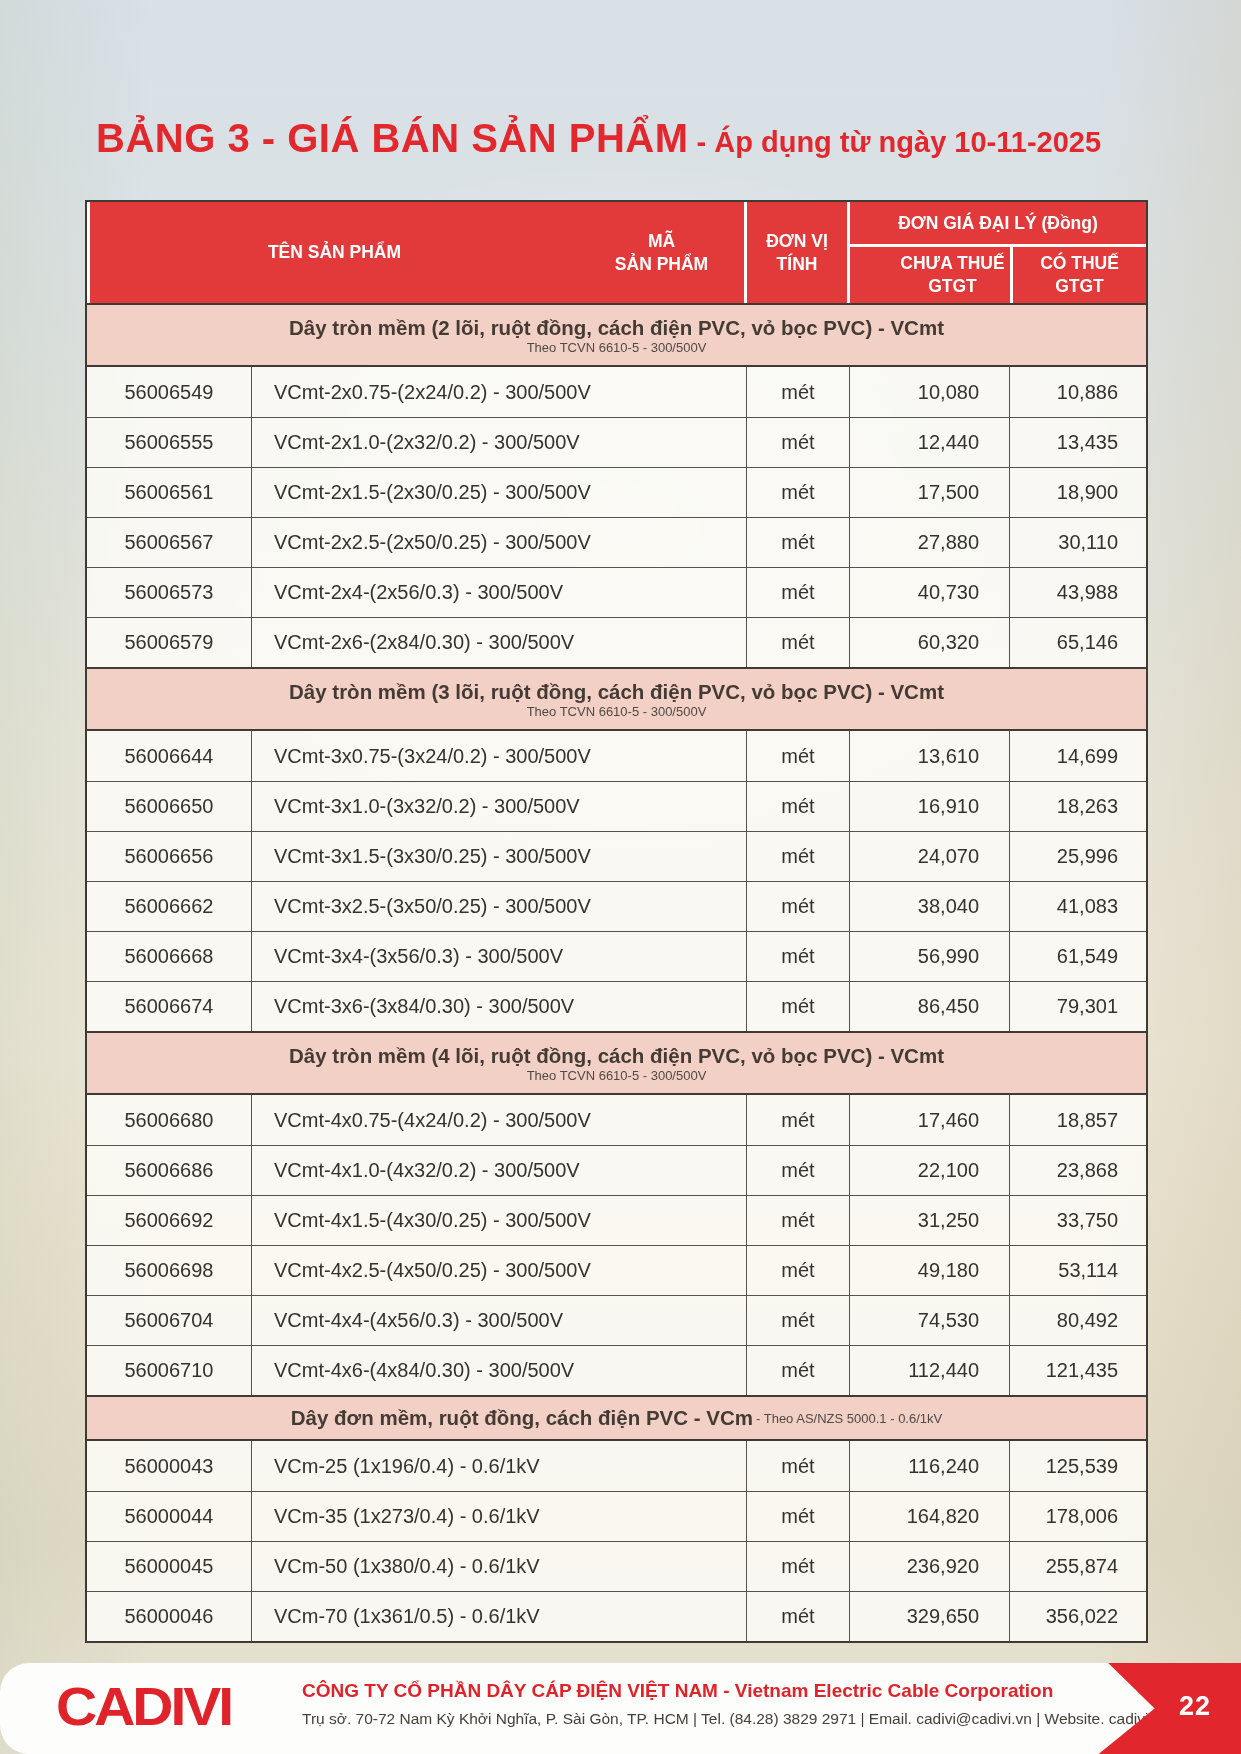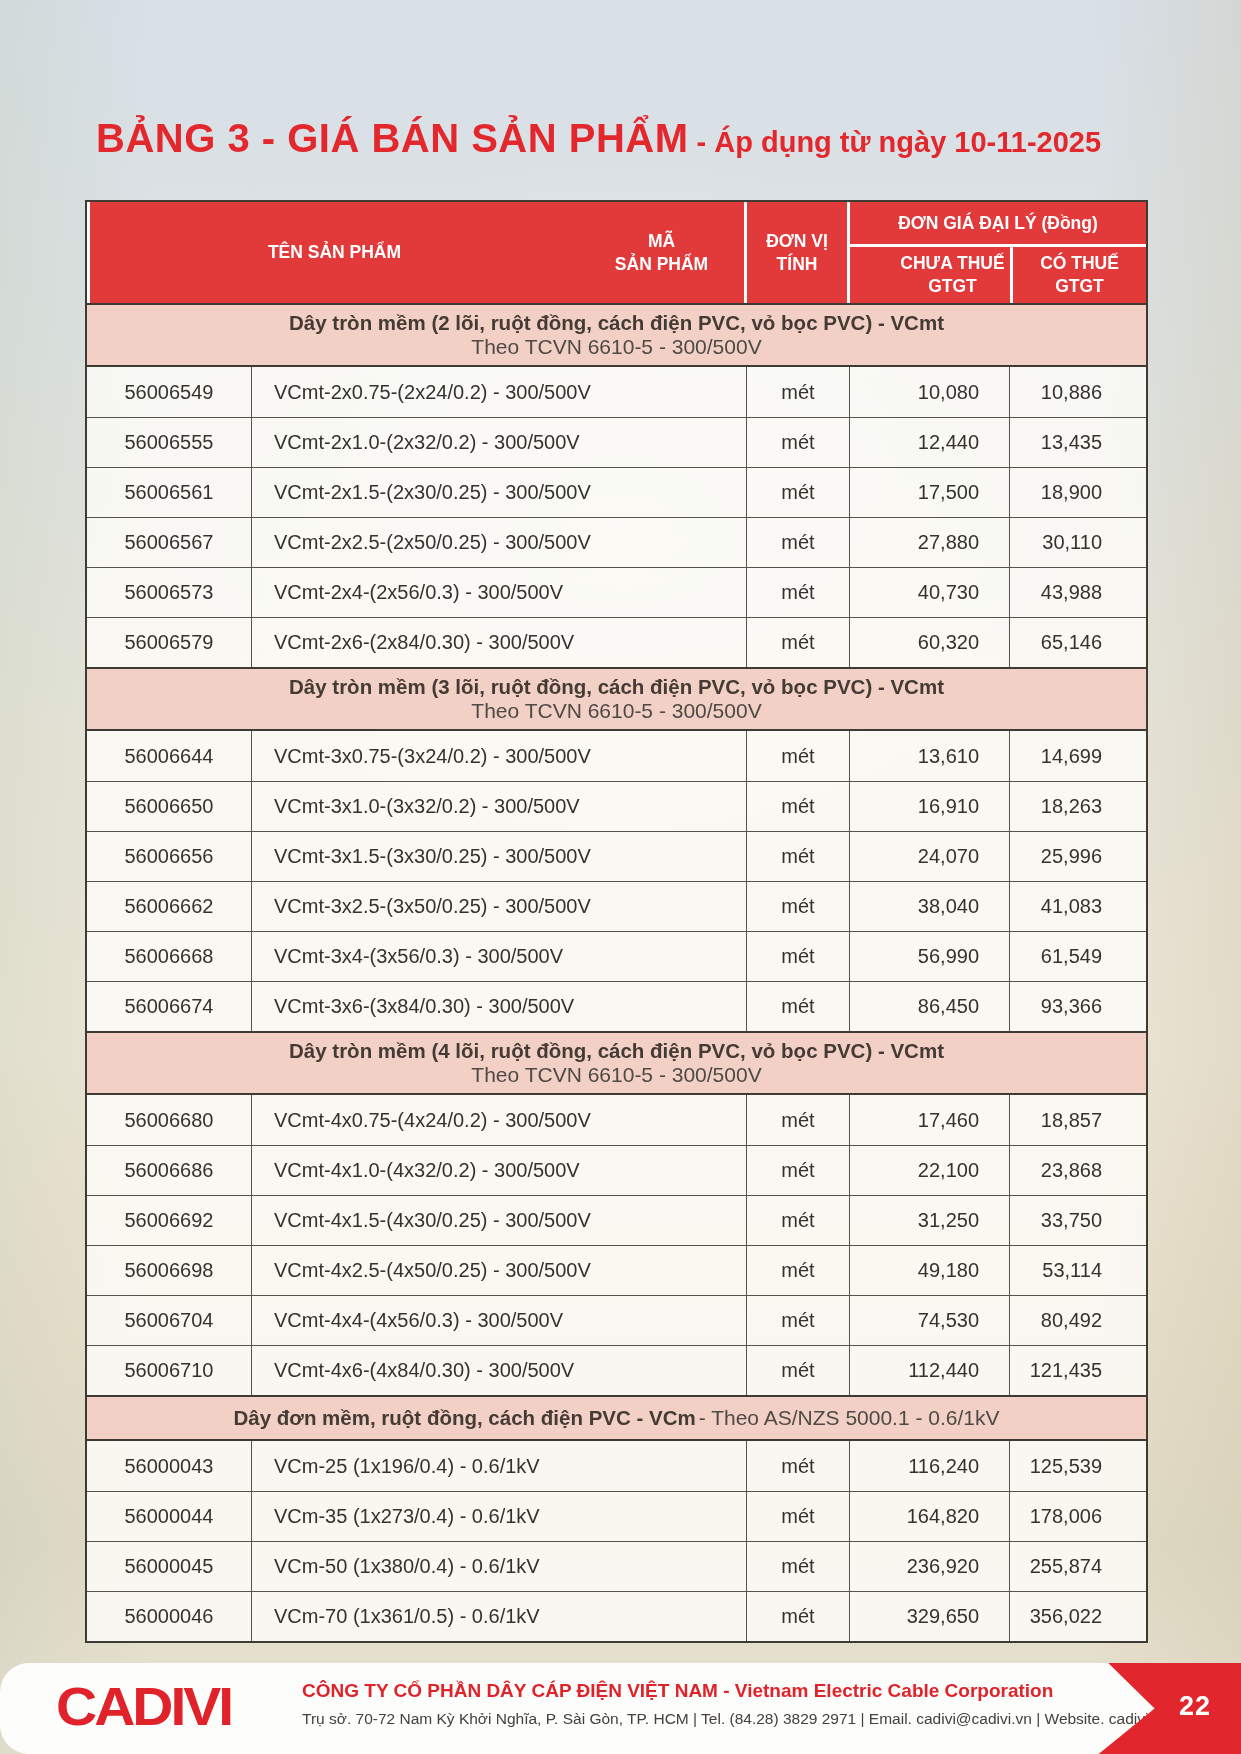--- a/index.html
+++ b/index.html
@@ -32,31 +32,31 @@
   .th-price-title{height:42px;margin-bottom:3px;}
   .th-price-sub{flex:1;display:flex;}
   .th-sub-left{width:160px;margin-right:3px;flex:none;padding-left:45px;}
   .th-sub-right{flex:1;}
 
   
   .section-band{height:64px;background:#f3d0c5;display:flex;flex-direction:column;align-items:center;justify-content:center;
       border-top:2.5px solid #403a35;border-bottom:2.5px solid #403a35;text-align:center;}
   .section-band.inline{height:46px;flex-direction:row;gap:3px;}
   .band-title{font-weight:bold;font-size:20.5px;color:#443b34;}
-  .band-sub{font-size:21px;color:#4e4a45;}
+  .band-sub{font-size:13px;color:#4e4a45;}
 
   
   .data-row{display:flex;height:50px;background:rgba(252,250,246,0.88);}
   .data-row + .data-row{border-top:1.5px solid #57524c;}
   .cell{display:flex;align-items:center;font-size:20px;color:#35322e;border-right:1.5px solid #57524c;}
   .c-code{width:165px;justify-content:center;}
   .c-name{width:495px;padding-left:22px;}
   .c-unit{width:103px;justify-content:center;}
   .c-p1{width:160px;justify-content:flex-end;padding-right:30px;}
-  .c-p2{flex:1;border-right:none;justify-content:flex-end;padding-right:44px;}
+  .c-p2{flex:1;border-right:none;justify-content:flex-end;padding-right:28px;}
 
   
   .footer{position:absolute;left:0;top:1663px;width:1241px;height:91px;background:#fdfdfb;border-radius:29px;}
   .logo{position:absolute;left:56px;top:10px;font-size:57px;font-weight:bold;color:#e0232a;letter-spacing:-3px;transform:scaleY(.95);}
   .company{position:absolute;left:302px;top:17px;color:#e0232a;font-weight:bold;font-size:19px;white-space:nowrap;}
   .address{position:absolute;left:302px;top:47px;color:#45413c;font-size:15.5px;white-space:nowrap;}
   .page-tab{position:absolute;right:0;top:1663px;width:160px;height:91px;background:#e2262d;
       clip-path:polygon(17% 0,100% 0,100% 100%,11% 100%,46% 50%);}
   .page-num{position:absolute;right:30px;top:1691px;color:#fff;font-weight:bold;font-size:27px;letter-spacing:1px;}
 </style>
@@ -172,21 +172,21 @@
           <div class="cell c-name">VCmt-3x4-(3x56/0.3) - 300/500V</div>
           <div class="cell c-unit">mét</div>
           <div class="cell c-p1">56,990</div>
           <div class="cell c-p2">61,549</div>
         </div>
         <div class="data-row">
           <div class="cell c-code">56006674</div>
           <div class="cell c-name">VCmt-3x6-(3x84/0.30) - 300/500V</div>
           <div class="cell c-unit">mét</div>
           <div class="cell c-p1">86,450</div>
-          <div class="cell c-p2">93,366</div>
+          <div class="cell c-p2">79,301</div>
         </div>
         <div class="section-band">
           <span class="band-title">Dây tròn mềm (4 lõi, ruột đồng, cách điện PVC, vỏ bọc PVC) - VCmt</span>
           <span class="band-sub">Theo TCVN 6610-5 - 300/500V</span>
         </div>
         <div class="data-row">
           <div class="cell c-code">56006680</div>
           <div class="cell c-name">VCmt-4x0.75-(4x24/0.2) - 300/500V</div>
           <div class="cell c-unit">mét</div>
           <div class="cell c-p1">17,460</div>

